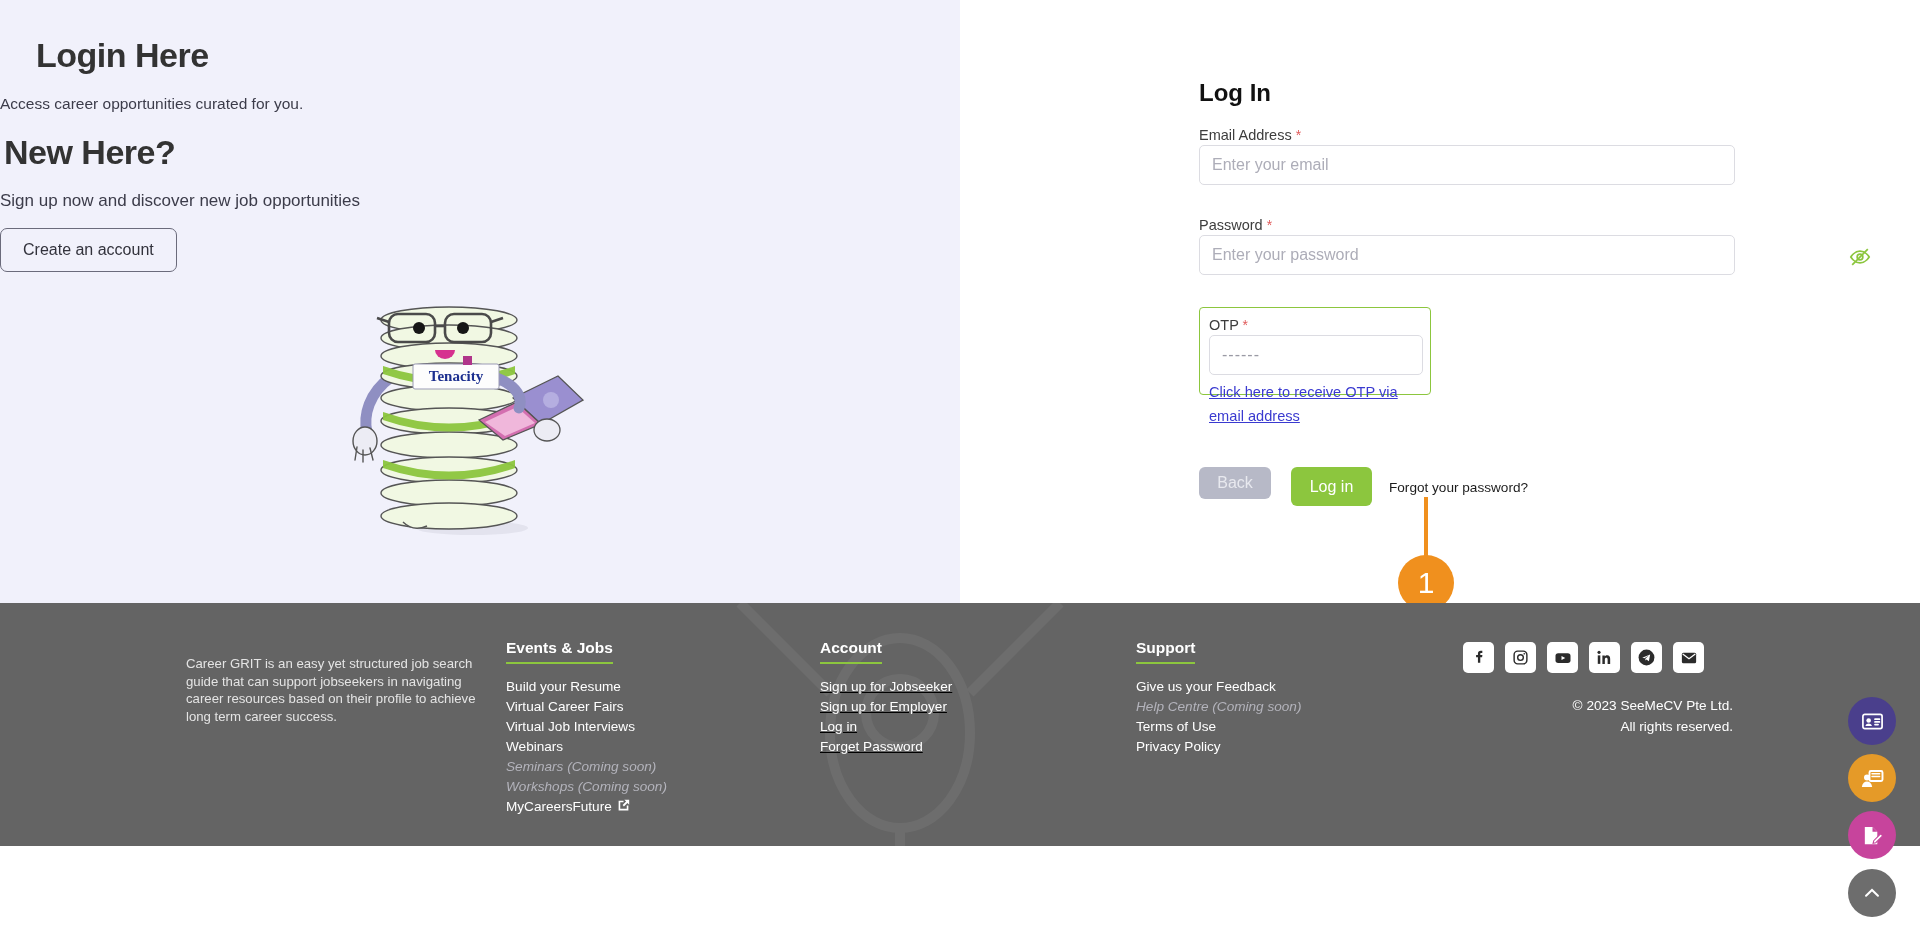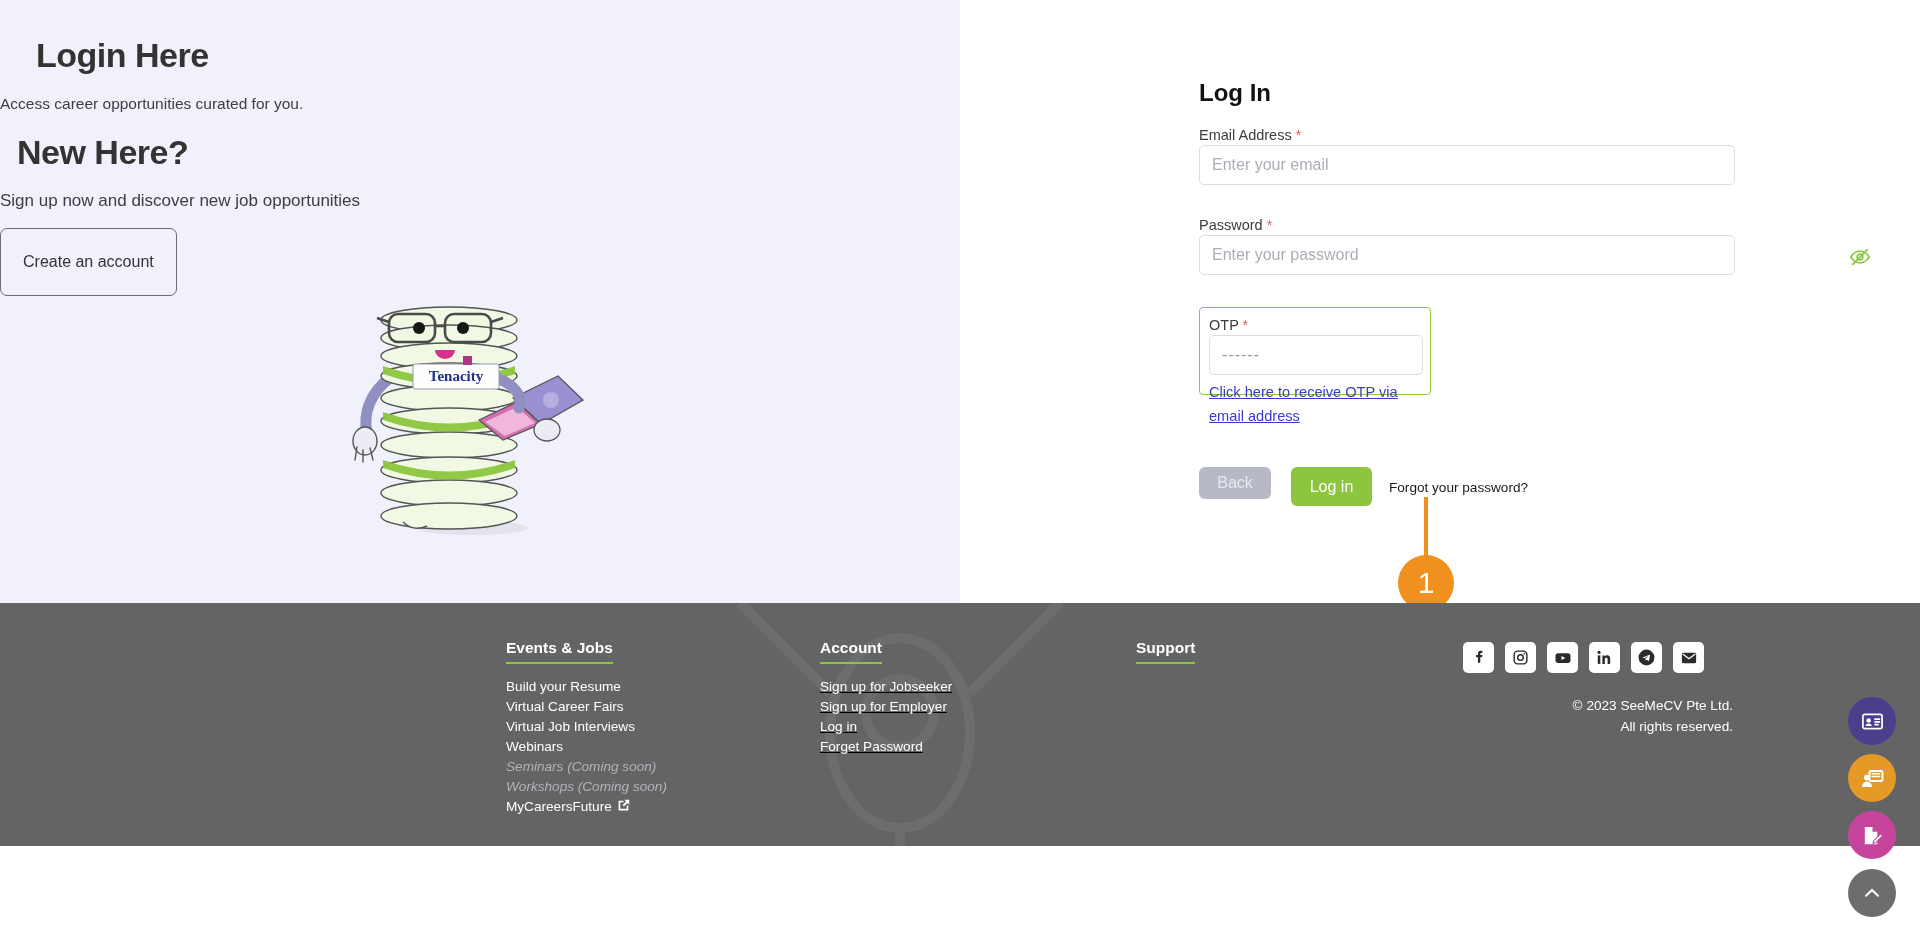--- a/index.html
+++ b/index.html
@@ -21,26 +21,26 @@
   #hero-right {
     position:absolute; left:960px; top:0; width:960px; height:603px;
     background:#ffffff;
   }
   .h-title {
     font-size:34px; font-weight:bold; color:#333333;
     letter-spacing:-0.5px; margin:0;
   }
   #title-login { position:absolute; left:0; top:36px;padding-left:36px; }
   #sub-login  { position:absolute; left:0; top:95px; font-size:15.5px; color:#3c3c4a; }
-  #title-new  { position:absolute; left:17px; top:133px; }
+  #title-new  { position:absolute; left:4px; top:133px; }
   #sub-new    { position:absolute; left:0; top:191px; font-size:17px; color:#3c3c4a; }
 
   #create-account-btn {
     position:absolute; left:0; top:228px;
-    padding:24px 22px;
+    padding:12px 22px;
     font-size:16px; color:#32323c;
     background:#f1f1fb;
     border:1px solid #6b6b7b;
     border-radius:7px;
     cursor:pointer;
     font-family:"Liberation Sans", sans-serif;
     text-align:center;
   }
 
   
@@ -321,20 +321,21 @@
 
   <svg id="footer-watermark" viewBox="0 0 560 400">
     <g fill="none" stroke="#ffffff" stroke-width="10">
       <ellipse cx="280" cy="190" rx="70" ry="95"></ellipse>
       <path d="M210 150 L120 60 M350 150 L440 60 M280 285 L280 390"></path>
       <circle cx="280" cy="170" r="34"></circle>
     </g>
   </svg>
 
   <div class="fcol" id="fc-brand">
+    <div id="brand-desc">Career GRIT is an easy yet structured job search guide that can support jobseekers in navigating career resources based on their profile to achieve long term career success.</div>
   </div>
 
   <div class="fcol" id="fc-events">
     <div class="fhead">Events &amp; Jobs</div>
     <ul class="flist">
       <li><span>Build your Resume</span></li>
       <li><span>Virtual Career Fairs</span></li>
       <li><span>Virtual Job Interviews</span></li>
       <li><span>Webinars</span></li>
       <li class="soon"><span>Seminars (Coming soon)</span></li>
@@ -351,20 +352,26 @@
     <ul class="flist">
       <li><span>Sign up for Jobseeker</span></li>
       <li><span>Sign up for Employer</span></li>
       <li><span>Log in</span></li>
       <li><span>Forget Password</span></li>
     </ul>
   </div>
 
   <div class="fcol" id="fc-support">
     <div class="fhead">Support</div>
+    <ul class="flist">
+      <li><span>Give us your Feedback</span></li>
+      <li class="soon"><span>Help Centre (Coming soon)</span></li>
+      <li><span>Terms of Use</span></li>
+      <li><span>Privacy Policy</span></li>
+    </ul>
   </div>
 
   <div id="fc-social">
     <div id="social-row">
       <div class="soc">
         <svg width="17" height="17" viewBox="0 0 24 24">
             <path d="M14.5 8.5V6.8c0-.8.2-1.3 1.4-1.3h1.5V2.6c-.3 0-1.2-.1-2.3-.1-2.3 0-3.9 1.4-3.9 4v2H8.6v3h2.6v8h3.3v-8h2.6l.4-3z" fill="#2b2b2b"></path>
           </svg>
       </div>
       <div class="soc">

